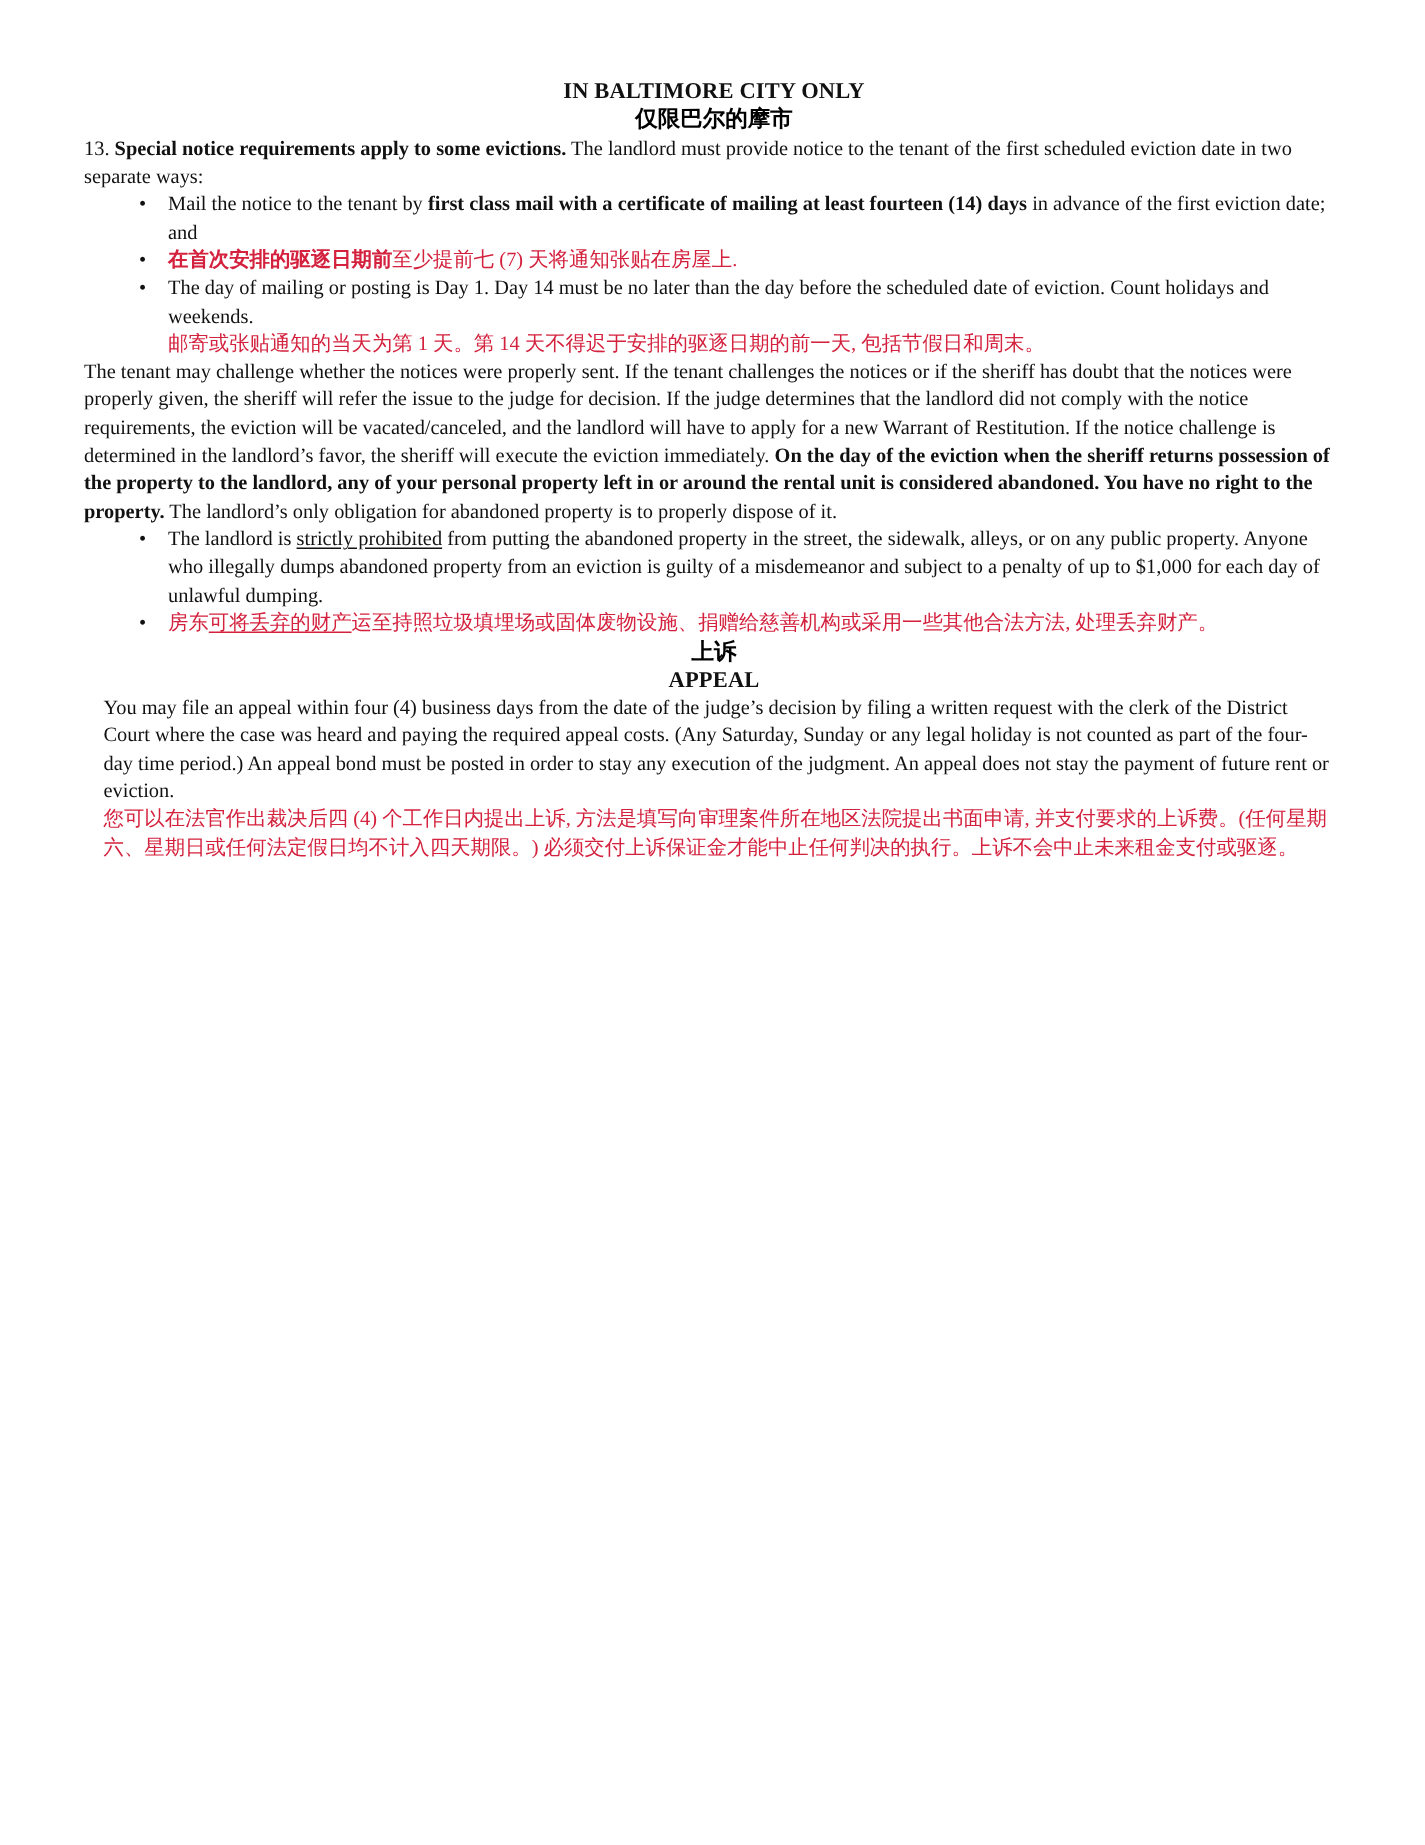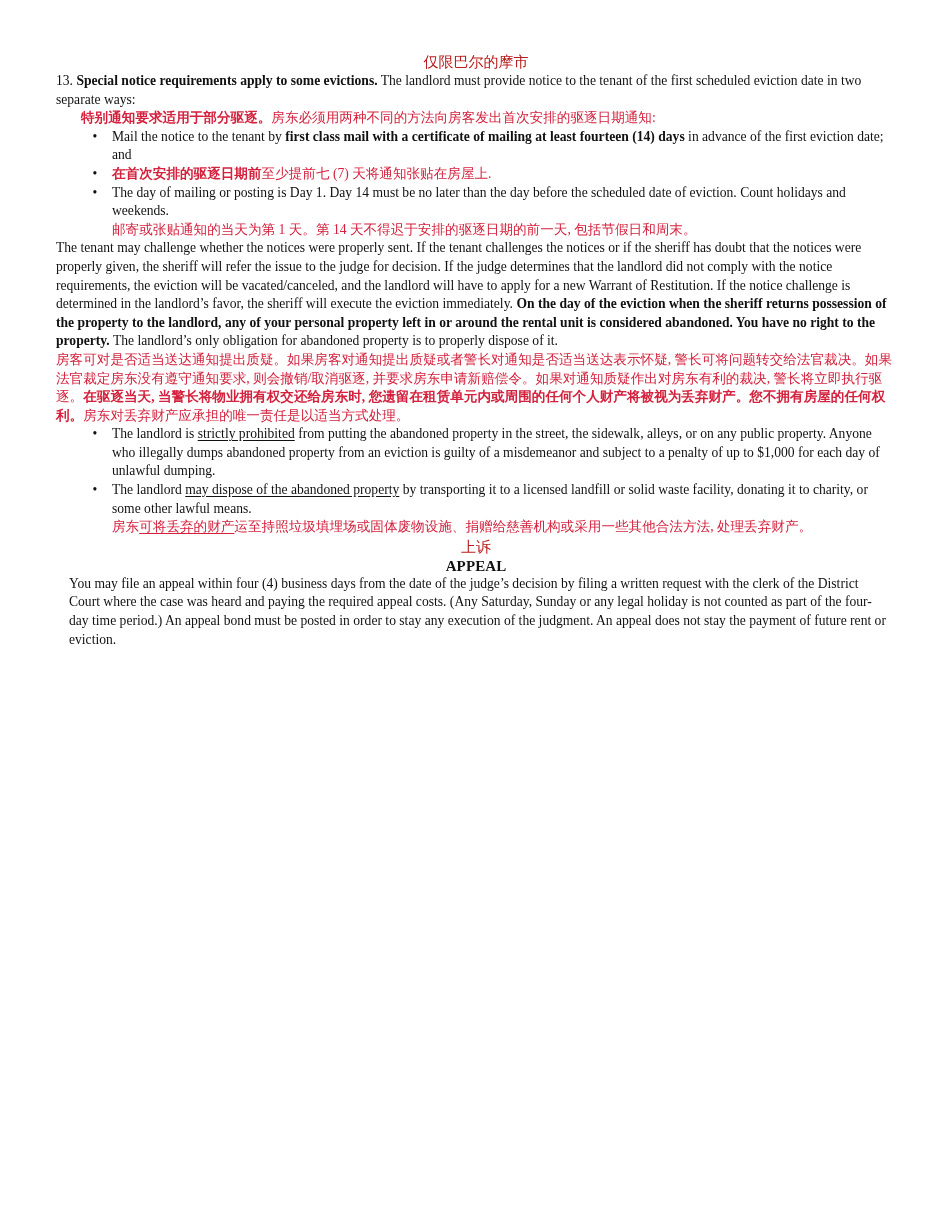--- a/index.html
+++ b/index.html
@@ -4,78 +4,75 @@
 <style>
   html, body { margin: 0; padding: 0; background: #ffffff; }
   body {
     width: 950px; height: 1230px; position: relative; overflow: hidden;
     font-family: "Liberation Serif", "DejaVu Serif", serif;
     font-size: 13.6px; line-height: 18.6px; color: #111111;
   }
   .page { position: absolute; left: 56px; top: 52px; width: 840px; }
   .center { text-align: center; }
   .h-en { font-weight: bold; font-size: 15px; line-height: 18px; letter-spacing: 0.1px; }
-  .h-zh { color: #b91c1c; font-weight: normal; font-size: 15px; line-height: 20px; }
+  .h-zh { color: #000000; font-weight: bold; font-size: 15px; line-height: 20px; }
   b { font-weight: bold; font-family: Liberation Serif, serif; }
   u { text-decoration: underline; text-underline-offset: 2px; }
   p { margin: 0; }
   .zh-line { color: #d4213d; }
   .indent1 { padding-left: 25px; }
   ul.bullets { list-style: none; margin: 0; padding: 0; }
   ul.bullets li { position: relative; padding-left: 56px; }
   ul.bullets li .dot {
     position: absolute; left: 34px; top: 0; width: 10px; text-align: center;
   }
   .appeal { padding-left: 13px; padding-right: 6px; }
 </style>
 </head>
 <body>
 
 <div class="page">
 
+  <div class="center h-en">IN BALTIMORE CITY ONLY</div>
   <div class="center h-zh">仅限巴尔的摩市</div>
 
   <p>
     <span>13.</span>
     <b>Special notice requirements apply to some evictions.</b><span> The landlord must provide notice to the tenant of the first scheduled eviction date in two separate ways:</span>
-  </p>
-  <p class="zh-line indent1">
-    <b>特别通知要求适用于部分驱逐。</b><span>房东必须用两种不同的方法向房客发出首次安排的驱逐日期通知:</span>
   </p>
 
   <ul class="bullets">
     <li>
       <span class="dot">•</span>
       <p><span>Mail the notice to the tenant by </span><b>first class mail with a certificate of mailing at least fourteen (14) days</b><span> in advance of the first eviction date; and</span></p>
     </li>
     <li>
       <span class="dot">•</span>
       <p class="zh-line"><span></span><b>在首次安排的驱逐日期前</b><span>至少提前七 (7) 天将通知张贴在房屋上.</span></p>
     </li>
     <li>
       <span class="dot">•</span>
       <p><span>The day of mailing or posting is Day 1. Day 14 must be no later than the day before the scheduled date of eviction. Count holidays and weekends.</span></p>
       <p class="zh-line"><span>邮寄或张贴通知的当天为第 1 天。第 14 天不得迟于安排的驱逐日期的前一天, 包括节假日和周末。</span></p>
     </li>
   </ul>
 
   <p><span>The tenant may challenge whether the notices were properly sent. If the tenant challenges the notices or if the sheriff has doubt that the notices were properly given, the sheriff will refer the issue to the judge for decision. If the judge determines that the landlord did not comply with the notice requirements, the eviction will be vacated/canceled, and the landlord will have to apply for a new Warrant of Restitution. If the notice challenge is determined in the landlord’s favor, the sheriff will execute the eviction immediately. </span><b>On the day of the eviction when the sheriff returns possession of the property to the landlord, any of your personal property left in or around the rental unit is considered abandoned. You have no right to the property.</b><span> The landlord’s only obligation for abandoned property is to properly dispose of it.</span></p>
-  <p class="zh-line"><span>房客可对是否适当送达通知提出质疑。如果房客对通知提出质疑或者警长对通知是否适当送达表示怀疑, 警长可将问题转交给法官裁决。如果法官裁定房东没有遵守通知要求, 则会撤销/取消驱逐, 并要求房东申请新赔偿令。如果对通知质疑作出对房东有利的裁决, 警长将立即执行驱逐。</span><b>在驱逐当天, 当警长将物业拥有权交还给房东时, 您遗留在租赁单元内或周围的任何个人财产将被视为丢弃财产。您不拥有房屋的任何权利。</b><span>房东对丢弃财产应承担的唯一责任是以适当方式处理。</span></p>
 
   <ul class="bullets">
     <li>
       <span class="dot">•</span>
       <p><span>The landlord is </span><u>strictly prohibited</u><span> from putting the abandoned property in the street, the sidewalk, alleys, or on any public property. Anyone who illegally dumps abandoned property from an eviction is guilty of a misdemeanor and subject to a penalty of up to $1,000 for each day of unlawful dumping.</span></p>
     </li>
     <li>
       <span class="dot">•</span>
-      <p><span>The landlord </span><u>may dispose of the abandoned property</u><span> by transporting it to a licensed landfill or solid waste facility, donating it to charity, or some other lawful means.</span></p>
       <p class="zh-line"><span>房东</span><u>可将丢弃的财产</u><span>运至持照垃圾填埋场或固体废物设施、捐赠给慈善机构或采用一些其他合法方法, 处理丢弃财产。</span></p>
     </li>
   </ul>
 
   <div class="center h-zh">上诉</div>
   <div class="center h-en">APPEAL</div>
   <div class="appeal">
     <p>You may file an appeal within four (4) business days from the date of the judge’s decision by filing a written request with the clerk of the District Court where the case was heard and paying the required appeal costs. (Any Saturday, Sunday or any legal holiday is not counted as part of the four-day time period.) An appeal bond must be posted in order to stay any execution of the judgment. An appeal does not stay the payment of future rent or eviction.</p>
+    <p class="zh-line">您可以在法官作出裁决后四 (4) 个工作日内提出上诉, 方法是填写向审理案件所在地区法院提出书面申请, 并支付要求的上诉费。(任何星期六、星期日或任何法定假日均不计入四天期限。) 必须交付上诉保证金才能中止任何判决的执行。上诉不会中止未来租金支付或驱逐。</p>
   </div>
 
 </div>
 
 </body></html>

